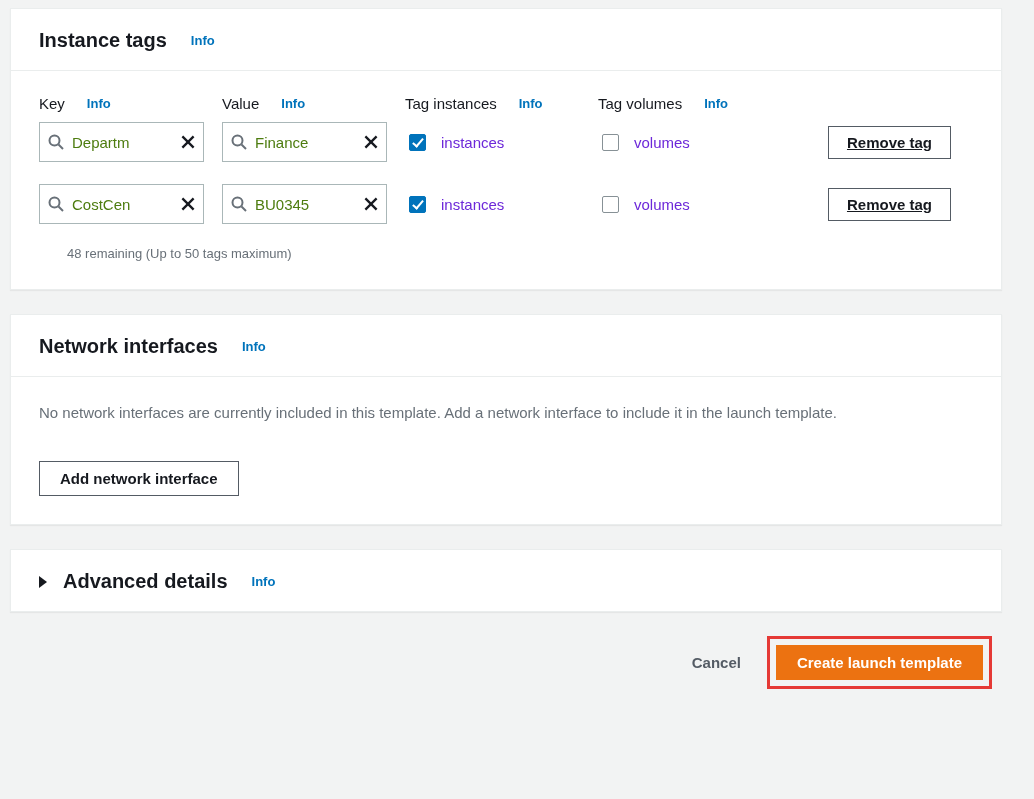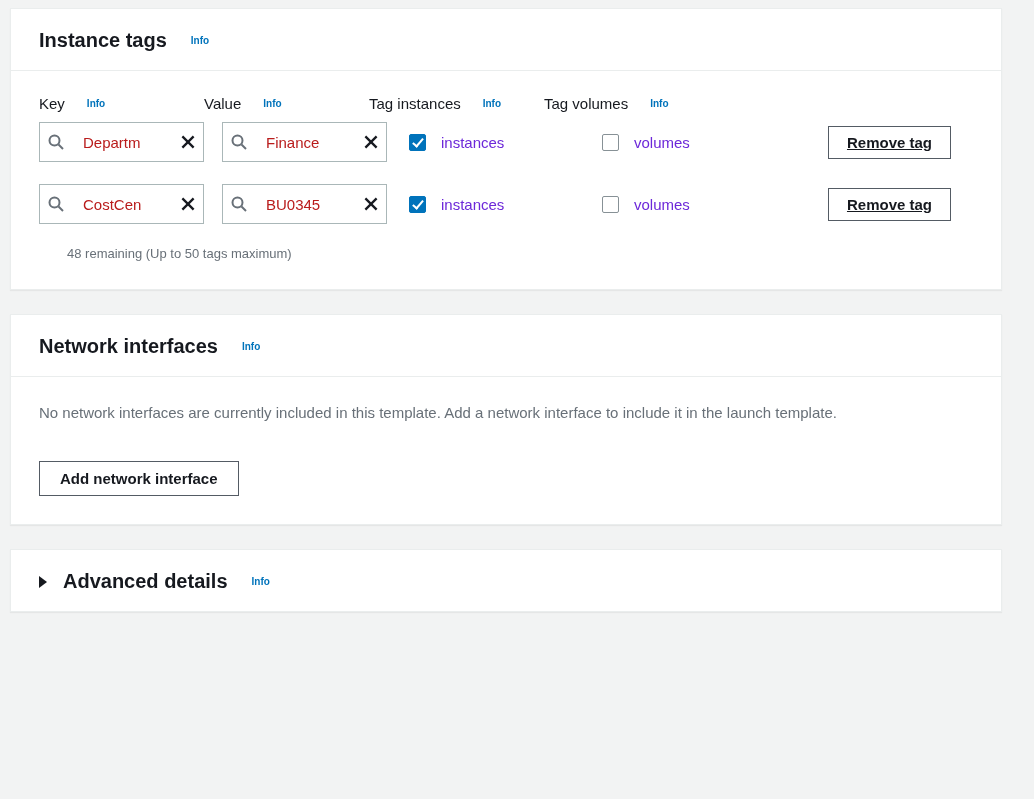--- a/index.html
+++ b/index.html
@@ -29,32 +29,33 @@
     gap: 12px;
   }
   .panel-header h2 {
     font-size: 20px;
     font-weight: 700;
     margin: 0;
   }
   .panel-header.collapsible { cursor: pointer; border-bottom:none; }
   .info-link {
     color: #0073bb;
-    font-size: 10px;
+    font-size: 13px;
     font-weight: 600;
     cursor: pointer;
     padding-left: 12px;
   }
   .panel-body {
     padding: 24px 28px 28px 28px;
   }
   .panel-body.net { padding: 24px 28px 28px 28px; }
   .labels-row {
     display: grid;
     grid-template-columns: 165px 165px 175px 175px 160px;
+    column-gap: 18px;
     align-items: end;
     margin-bottom: 10px;
   }
   .col-label {
     font-size: 15px;
     color: #16191f;
     display:flex; align-items:center; gap:10px;
   }
   .tag-row {
     display: grid;
@@ -70,24 +71,23 @@
     height: 40px;
     padding: 0 6px 0 8px;
     background:#fff;
   }
   .awsinput input {
     border: none;
     outline: none;
     width: 100%;
     font-size: 15px;
     font-family: inherit;
-    color:#b91c1c;
+    color:#4d7c0f;
     min-width: 0;
     padding:0 4px;
-    margin-left:11px;
   }
   .icon-btn {
     display:inline-flex; align-items:center; justify-content:center;
     cursor:pointer;
     flex: 0 0 auto;
   }
   .search-icon { width:16px; height:16px; flex:0 0 auto; margin-right:4px;}
   .x-icon { width:18px; height:18px; flex:0 0 auto; }
   .cbx-wrap { display:flex; align-items:center; gap:12px; }
   .cbx {
@@ -306,14 +306,20 @@
   </div>
 
   <div class="panel">
     <div class="panel-header collapsible">
       <span class="caret"></span>
       <h2>Advanced details</h2>
       <span class="info-link">Info</span>
     </div>
   </div>
 
+  <div class="footer">
+    <span class="cancel">Cancel</span>
+    <span class="create-wrap">
+      <button class="btn primary">Create launch template</button>
+    </span>
+  </div>
 
 </div>
 
 </body></html>

